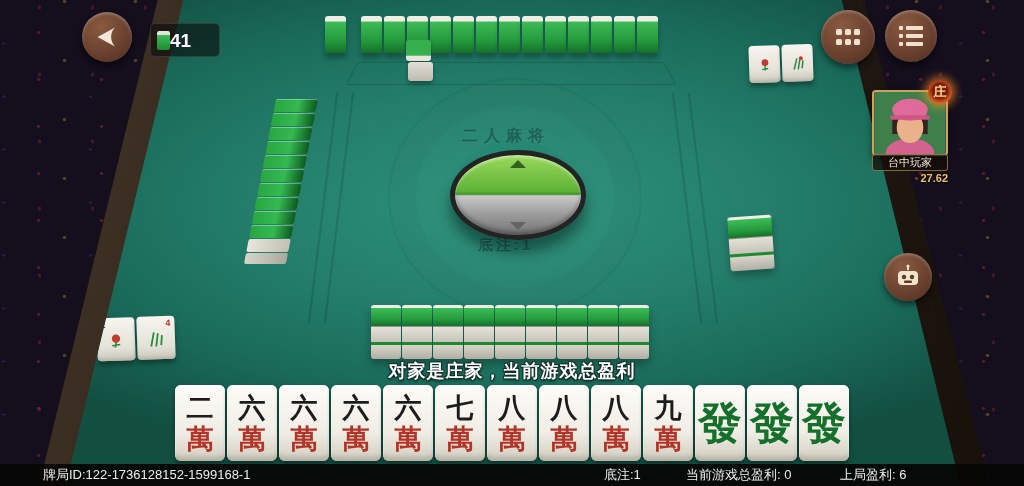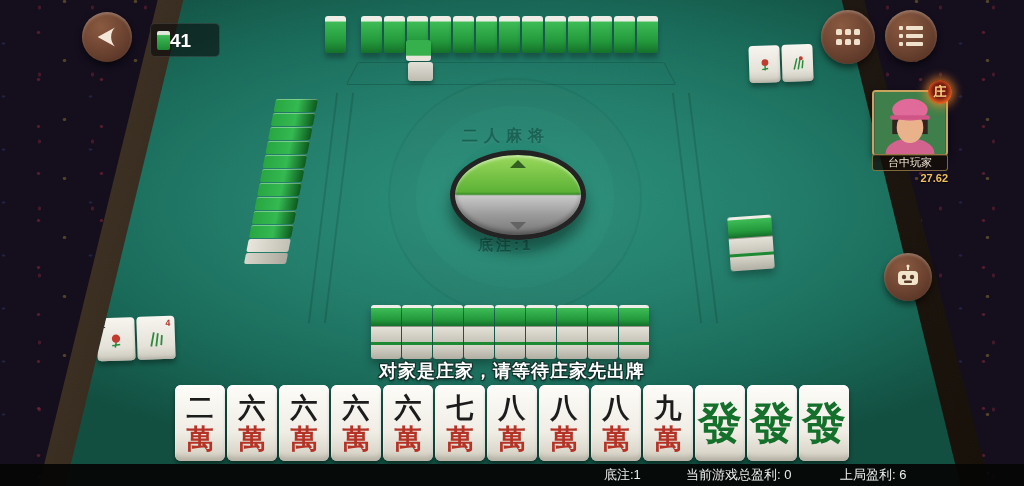--- a/index.html
+++ b/index.html
@@ -344,21 +344,21 @@
         <ellipse cx="32" cy="16" rx="16" ry="10" fill="#e06a9a"></ellipse>
         <rect x="14" y="21" width="36" height="4" rx="2" fill="#cf5587"></rect>
       </svg>
     </div>
     <div class="dealer-badge">庄</div>
     <div class="pl-name">台中玩家</div>
     <div class="pl-balance">27.62</div>
   </div>
 
 
-  <div class="msg">对家是庄家，请等待庄家先出牌</div>
+  <div class="msg">对家是庄家，当前游戏总盈利</div>
   <div class="hand" id="hand-row">
       <div class="htile">
         <span class="t">二</span>
         <span class="b">萬</span>
       </div>
       <div class="htile">
         <span class="t">六</span>
         <span class="b">萬</span>
       </div>
       <div class="htile">
@@ -398,17 +398,18 @@
       </div>
       <div class="htile fa">
         <span class="t">發</span>
       </div>
       <div class="htile fa">
         <span class="t">發</span>
       </div>
     </div>
 
   <div class="status">
+    <span class="st0">牌局ID:122-1736128152-1599168-1</span>
     <span class="st2">底注:1</span>
     <span class="st3">当前游戏总盈利: 0</span>
     <span class="st4">上局盈利: 6</span>
   </div>
 </div>
 
 </body></html>

